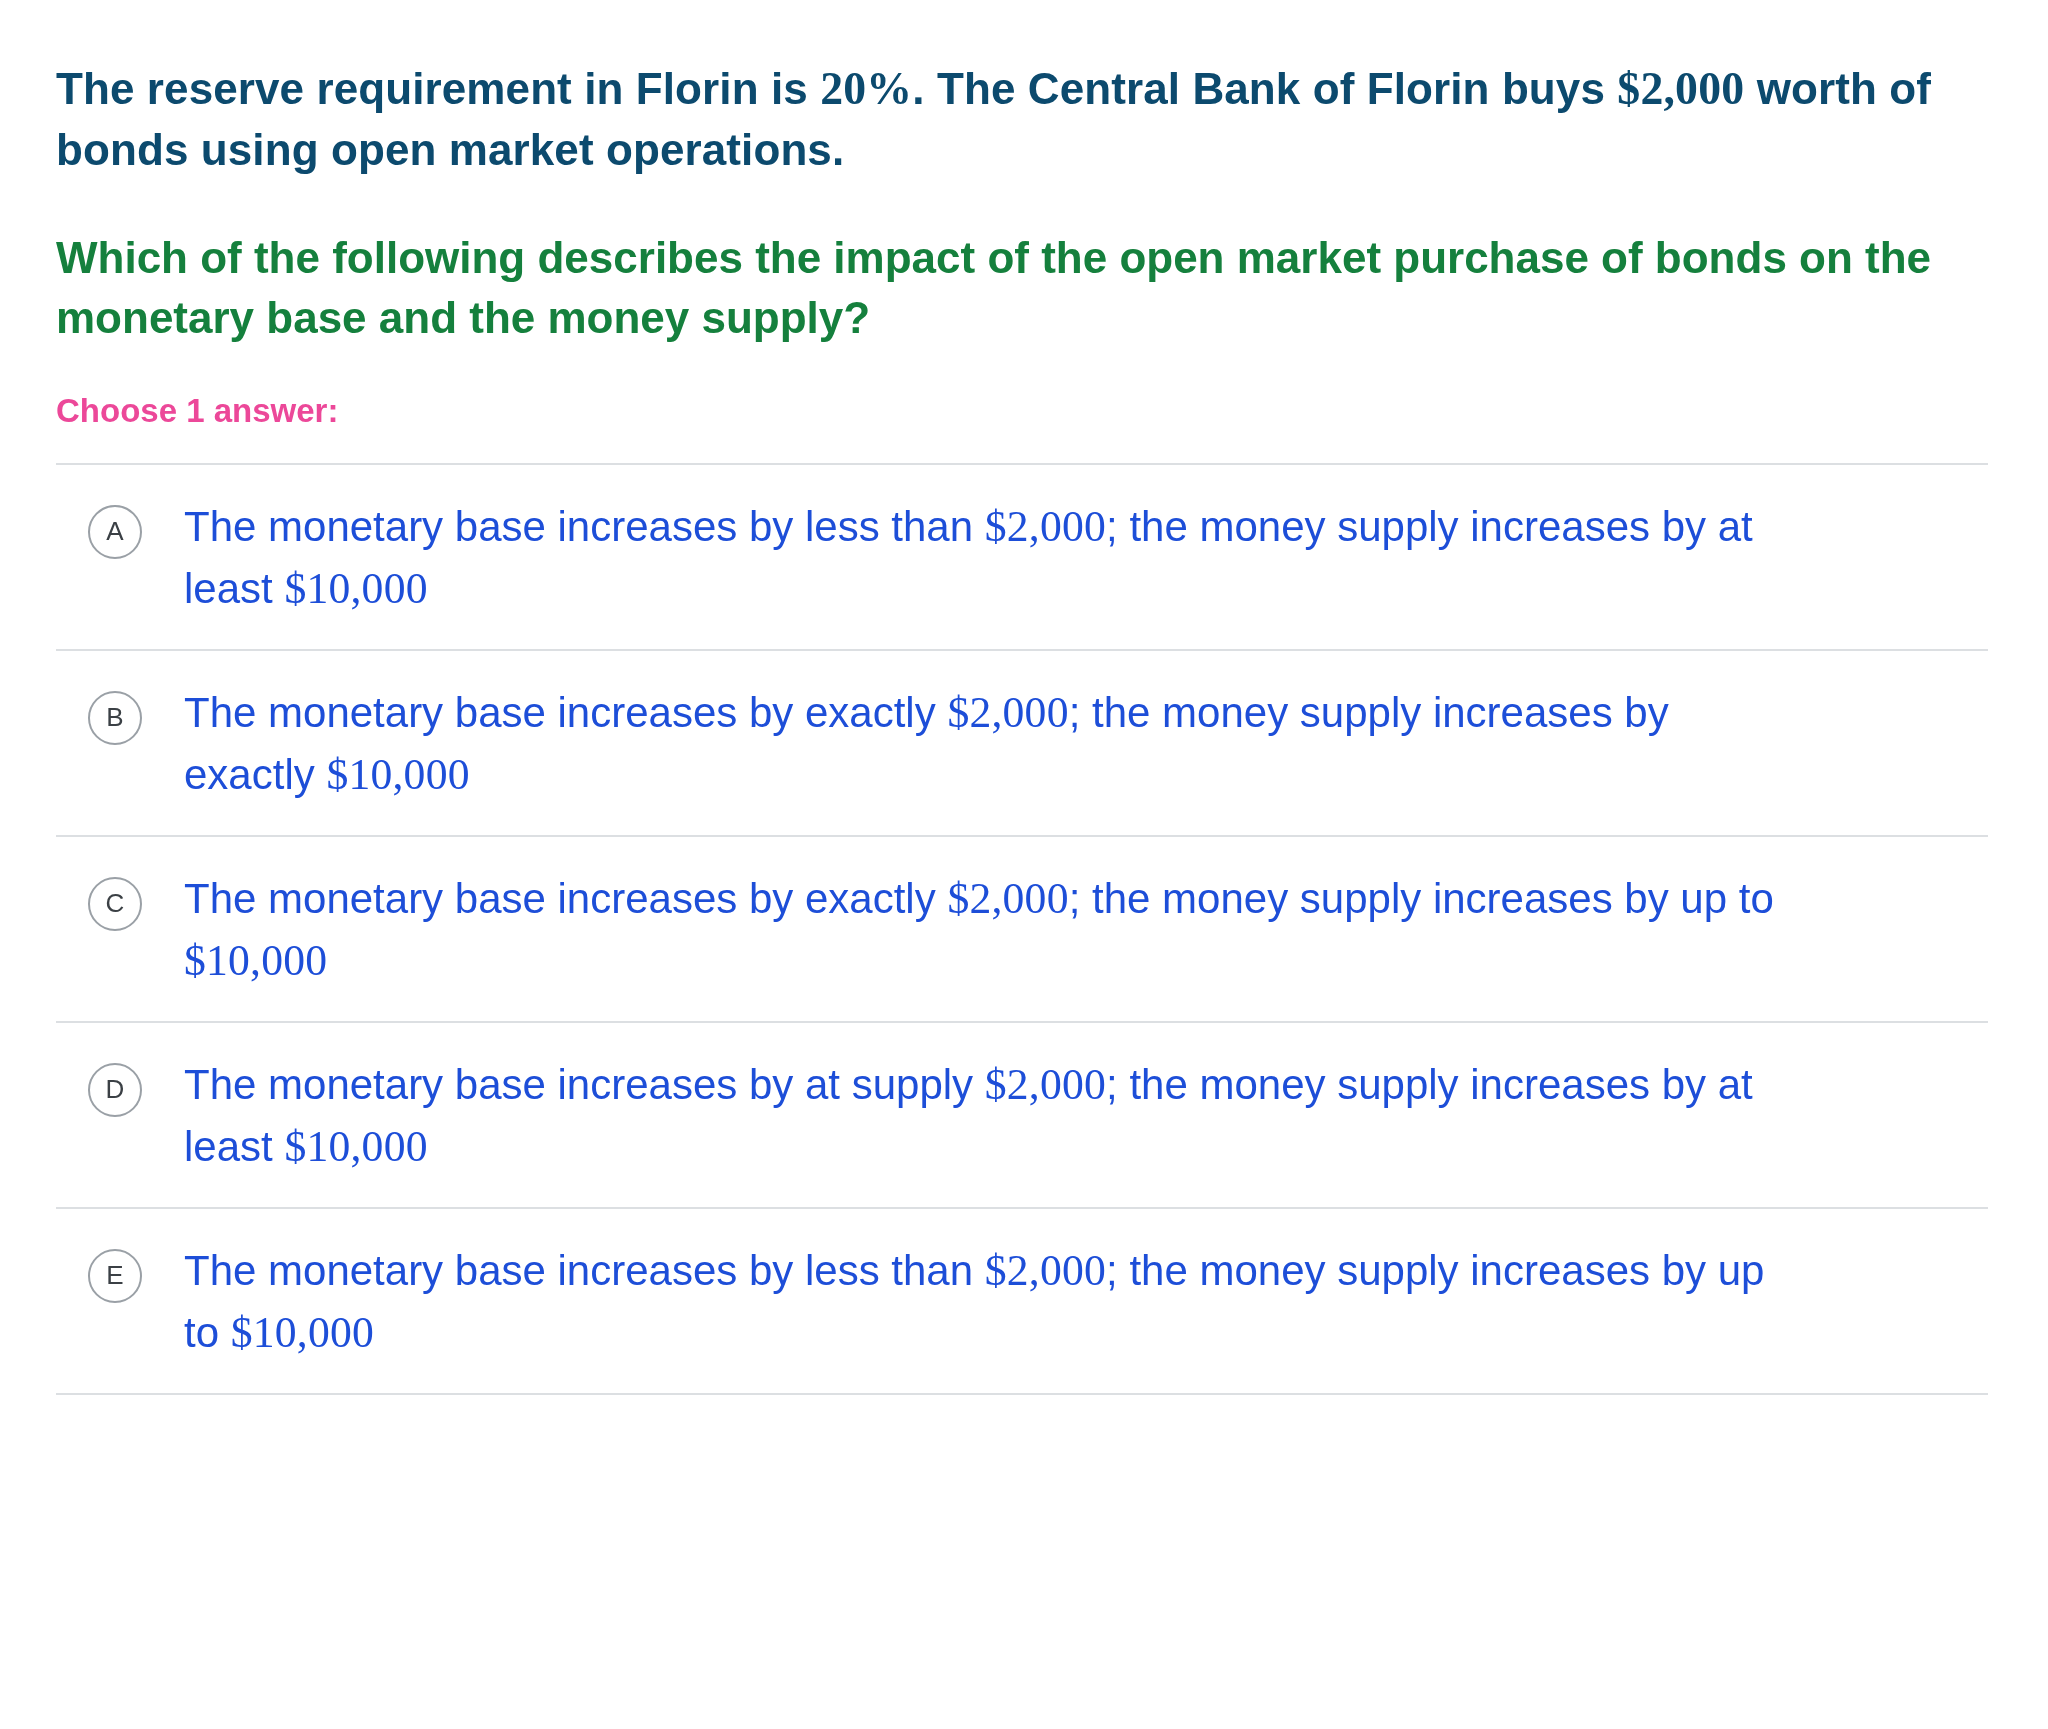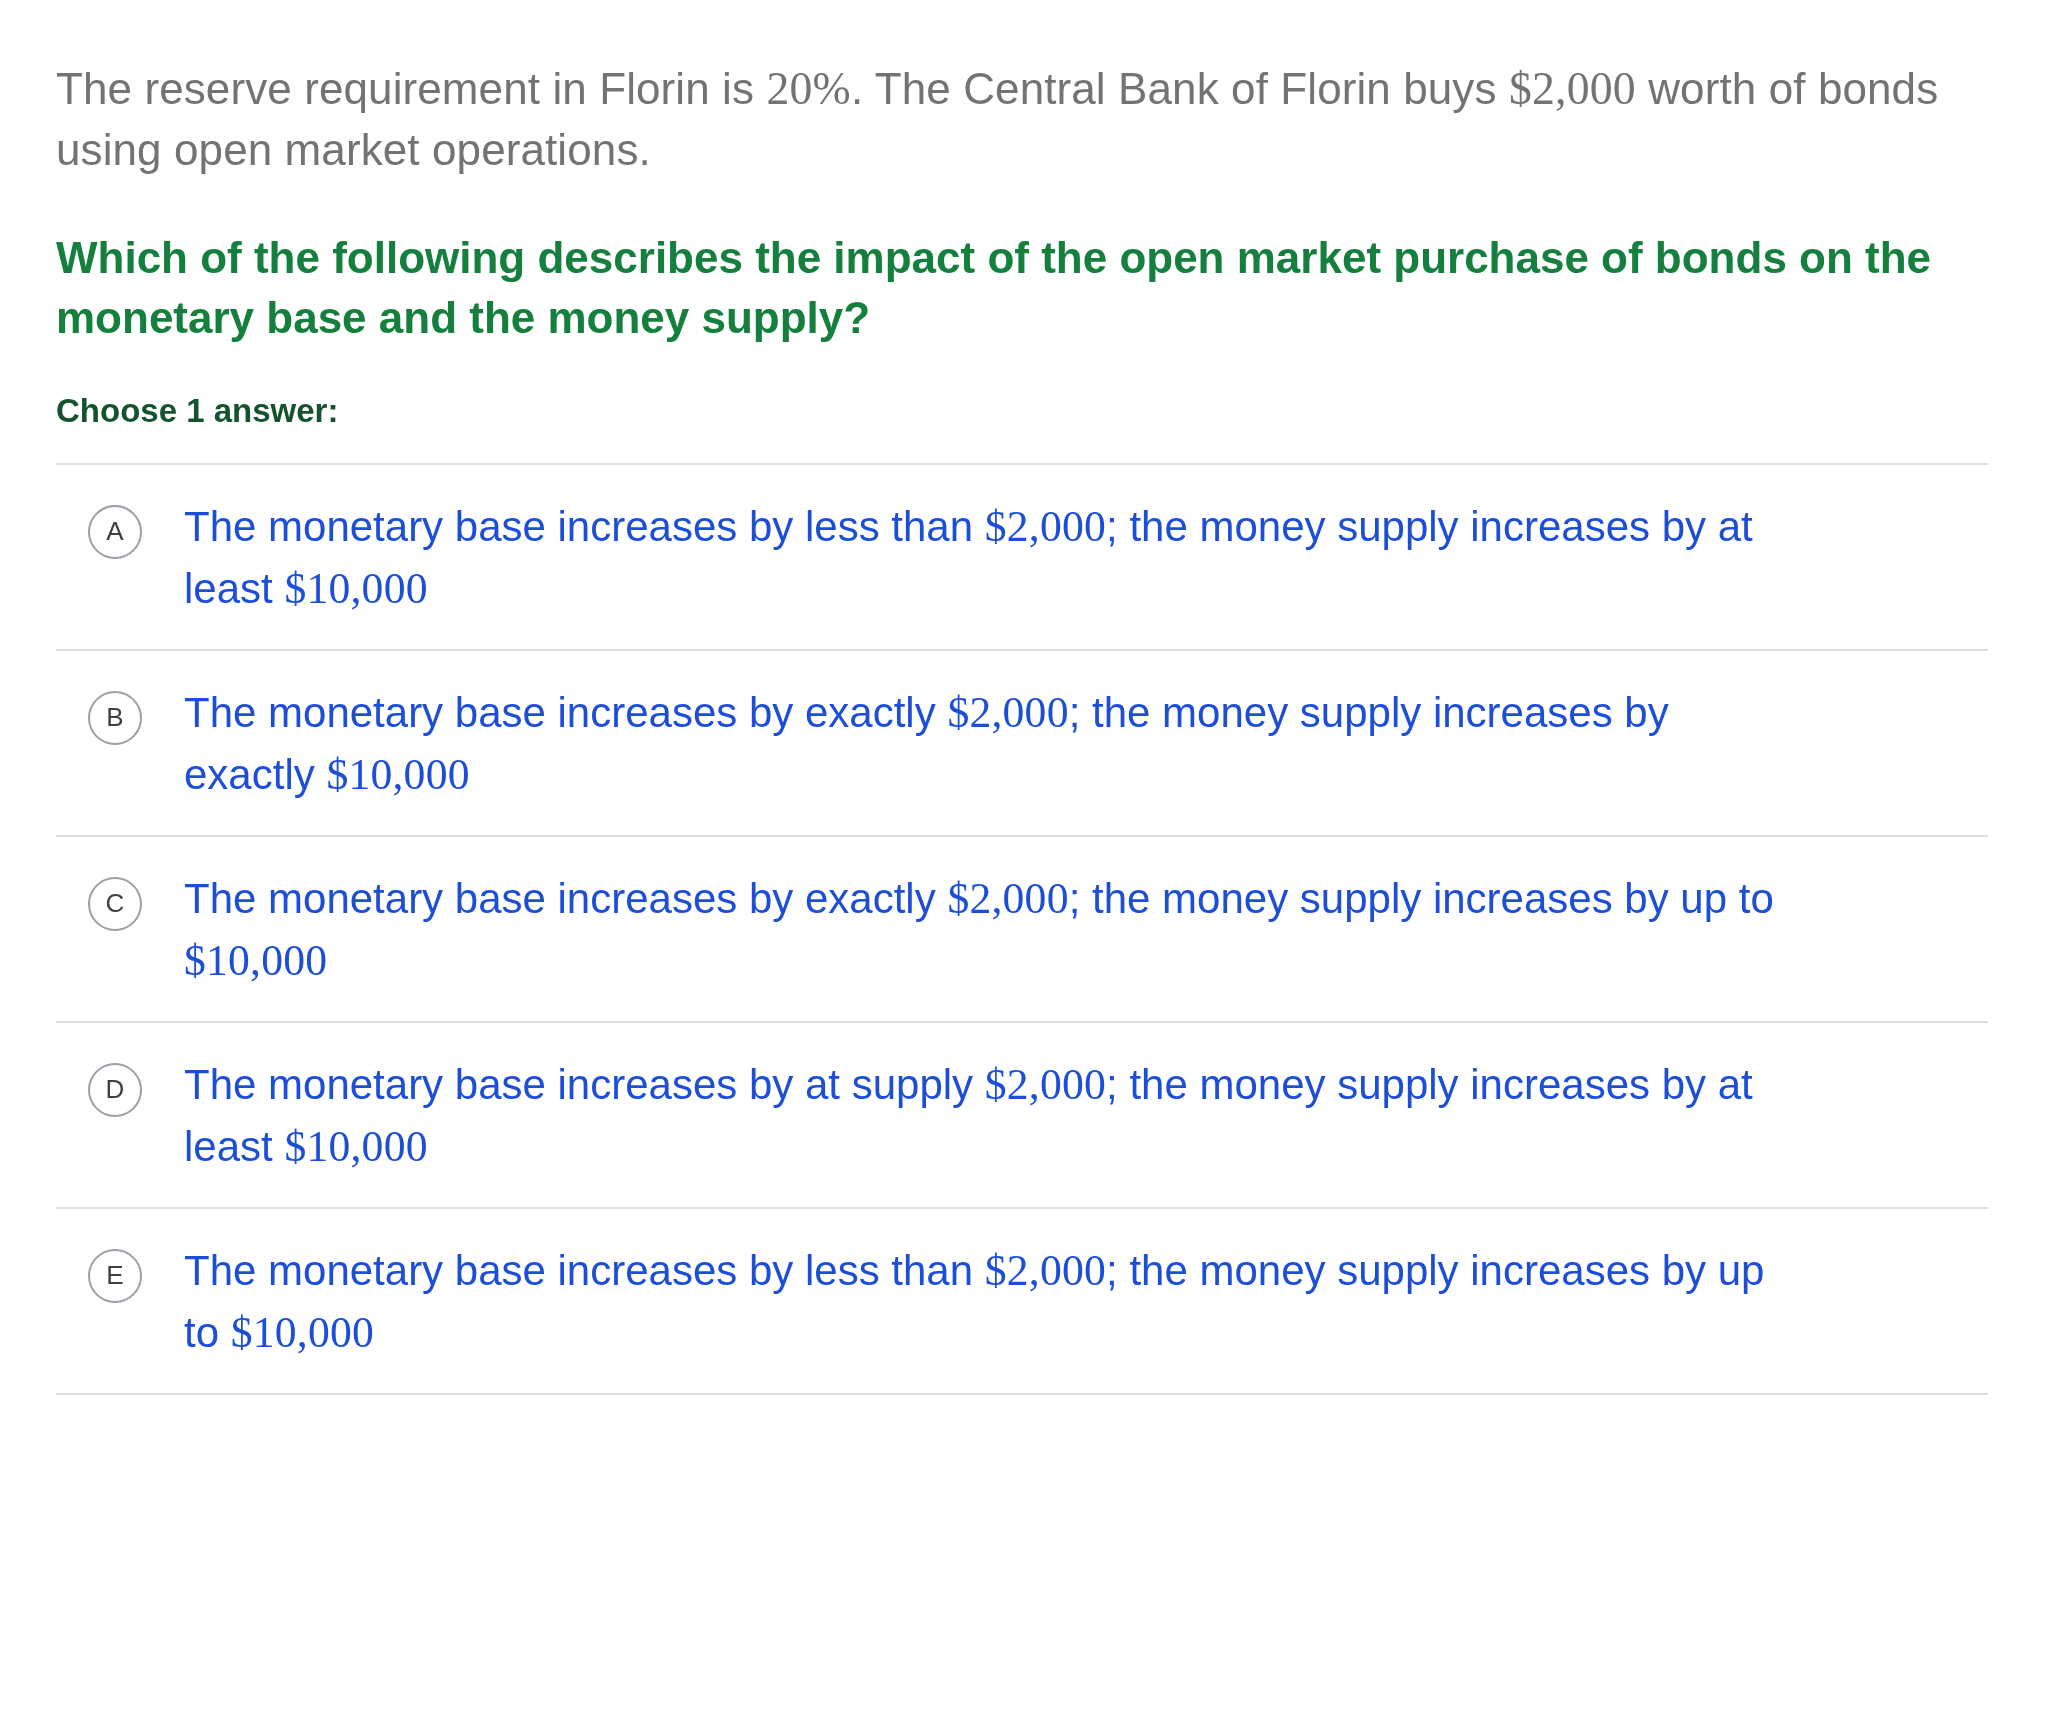--- a/index.html
+++ b/index.html
@@ -14,41 +14,41 @@
     color: #21242c;
     -webkit-font-smoothing: antialiased;
   }
   .page {
     padding: 14px 60px 0 56px;
     box-sizing: border-box;
   }
   .stem {
     font-size: 44px;
     line-height: 1.36;
-    font-weight: 400;
-    color: #737373;
+    font-weight: 700;
+    color: #0c4a6e;
     letter-spacing: 0.1px;
   }
   .math {
     font-family: "Liberation Serif", serif;
     font-size: 1.04em;
     letter-spacing: 0.2px;
   }
   .prompt {
     margin-top: 48px;
     font-size: 44px;
     line-height: 1.36;
     font-weight: 700;
     color: #15803d;
   }
   .choose {
     margin-top: 44px;
     font-size: 33px;
     font-weight: 700;
-    color: #14532d;
+    color: #ec4899;
   }
   .choices {
     margin-top: 24px;
     border-top: 2px solid #dcdfe2;
   }
   .choice {
     display: flex;
     align-items: flex-start;
     padding: 30px 0 30px 32px;
     border-bottom: 2px solid #dcdfe2;

